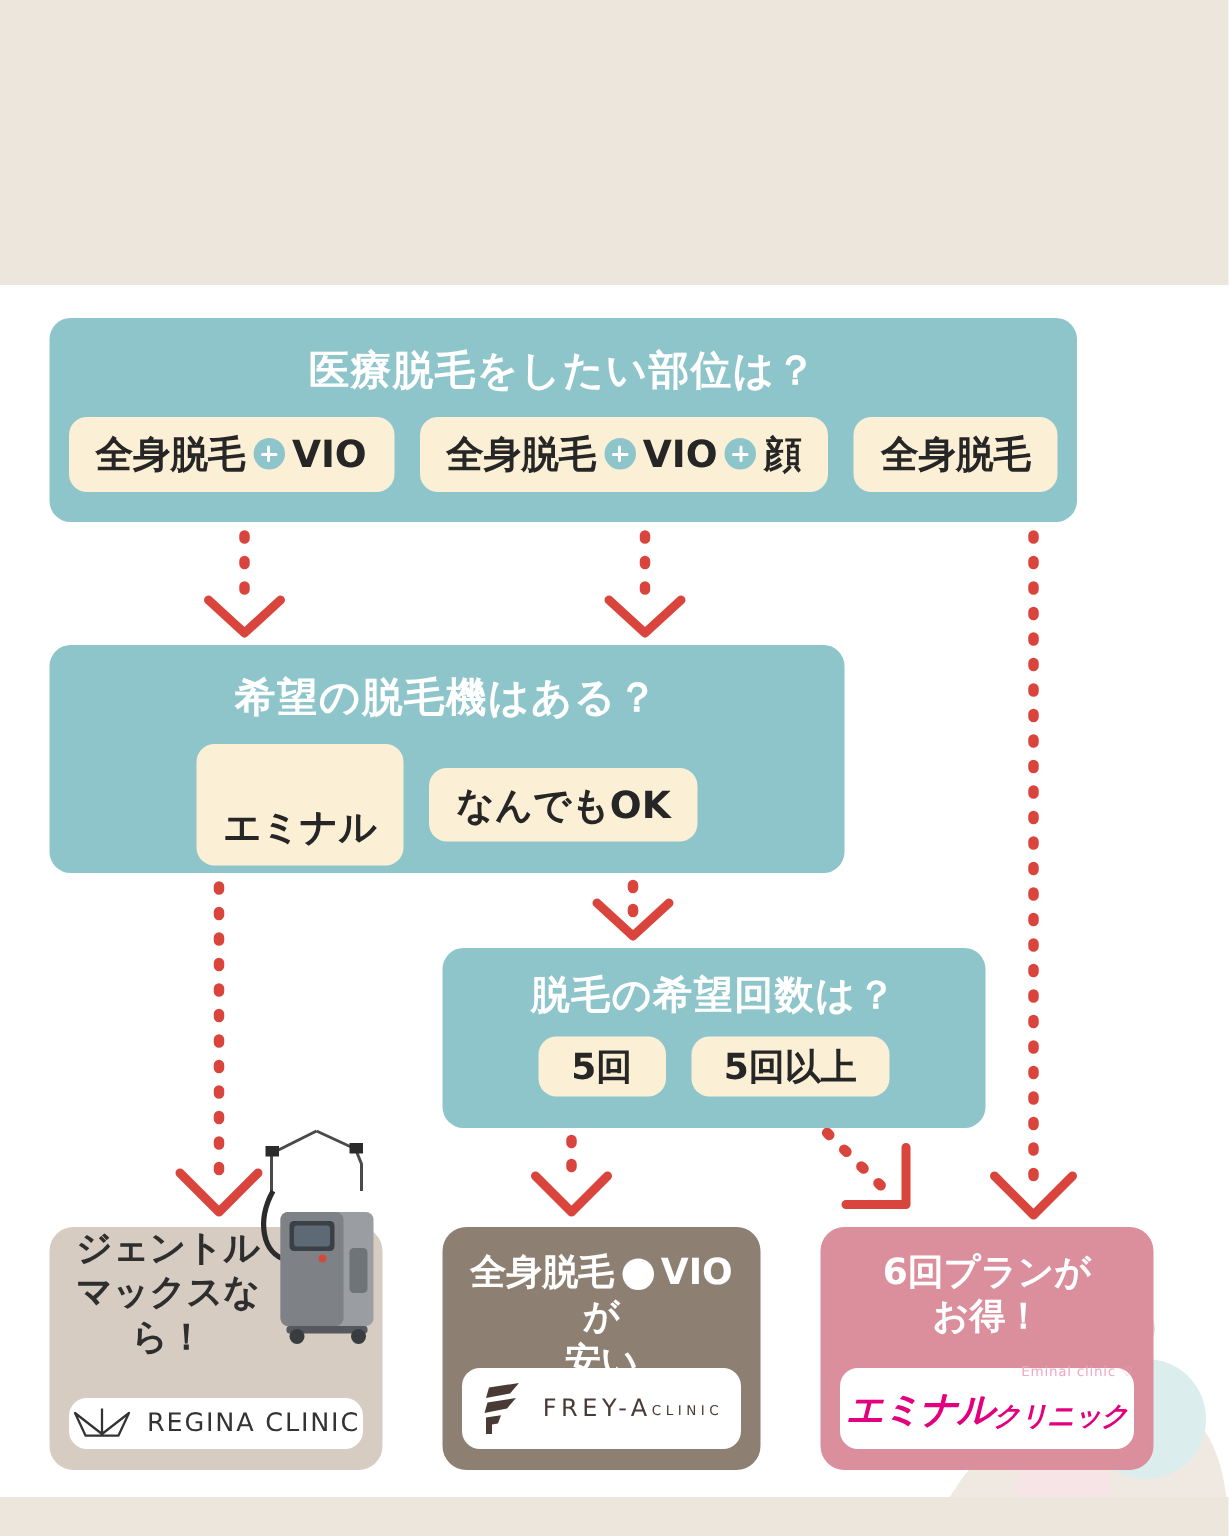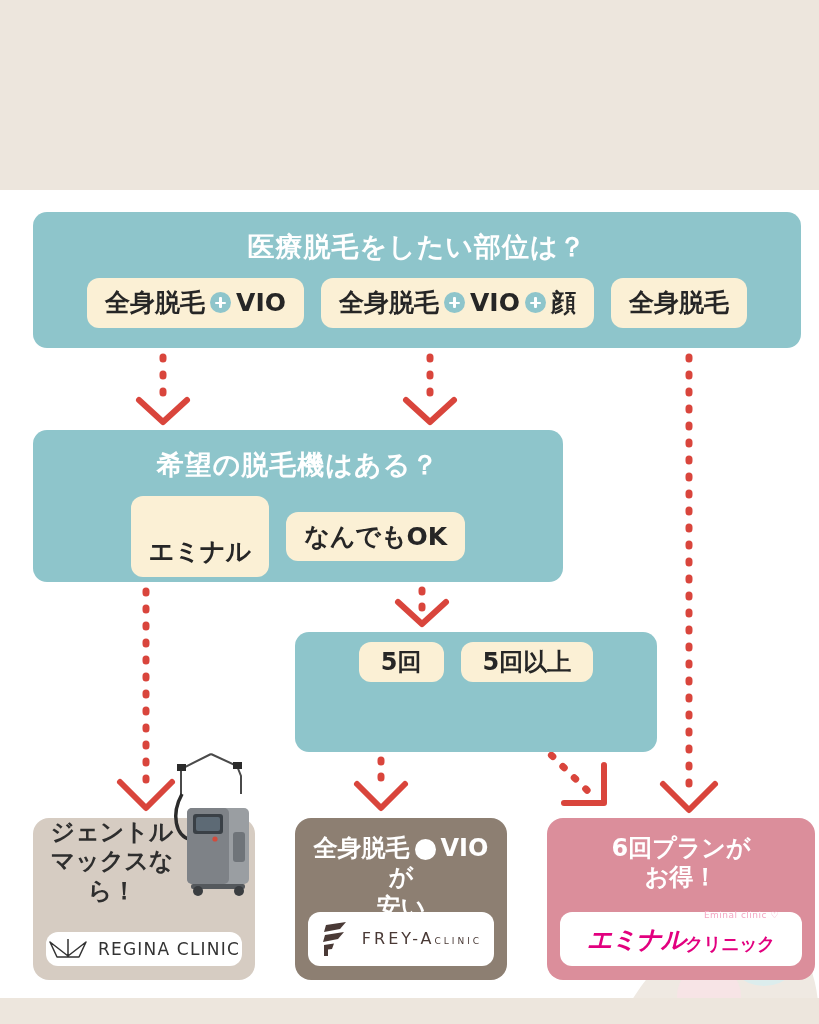--- a/index.html
+++ b/index.html
@@ -66,21 +66,21 @@
     background:#8EC5CB; position:relative; margin:0 5px; vertical-align:middle;
     flex:0 0 auto;
   }
   .plus::before, .plus::after {
     content:""; position:absolute; background:#FFFFFF; border-radius:1px;
   }
   .plus::before { left:5px; top:9.5px; width:11px; height:2.4px; }
   .plus::after  { top:5px; left:9.3px; height:11px; width:2.4px; }
 
   
-  #q1 { left:33px; top:212px; width:768px; height:136px; }
+  #q1 { left:33px; top:212px; width:685px; height:136px; }
   
   #q2 { left:33px; top:430px; width:530px; height:152px; }
   
   #q3 { left:295px; top:632px; width:362px; height:120px; }
   #q3 .qtitle { font-size:26px; padding-top:14px; }
   #q3 .chips { margin-top:10px; }
   #q3 .chip { font-size:24px; padding:6px 22px; }
 
   
   .card { position:absolute; border-radius:16px; z-index:3; overflow:visible; }
@@ -99,25 +99,25 @@
   .regina-text { font-size:17px; letter-spacing:1.2px; color:#333; font-weight:400; }
   .machine { position:absolute; right:-8px; top:-82px; width:112px; height:160px; z-index:4; }
 
   #card2 { left:295px; top:818px; width:212px; height:162px; background:#8D7F72; }
   #card2 .card-title { color:#FFFFFF; font-size:24px; padding:16px 10px 0; }
   .freya-wrap { display:flex; align-items:center; gap:12px; }
   .freya-text { display:flex; flex-direction:row; align-items:center; line-height:1; }
   .freya-main { font-size:16px; letter-spacing:3px; color:#4A3A36; font-weight:500; }
   .freya-sub { font-size:9px; letter-spacing:3px; color:#4A3A36; margin-top:5px; }
 
-  #card3 { left:547px; top:818px; width:268px; height:162px; background:#DB8E9B; }
+  #card3 { left:547px; top:818px; width:222px; height:162px; background:#DB8E9B; }
   #card3 .card-title { color:#FFFFFF; font-size:24px; padding:16px 10px 0; }
   .eminal-wrap { position:relative; display:flex; align-items:flex-end; }
   .eminal-a { font-size:25px; font-weight:700; color:#E2007F; letter-spacing:-1px; font-style:italic; }
-  .eminal-b { font-size:18px; font-weight:700; color:#E2007F; letter-spacing:-0.5px; }
+  .eminal-b { font-size:18px; font-weight:700; color:#E2007F; letter-spacing:-0.5px; font-style:italic; }
   .eminal-sup {
     position:absolute; right:-4px; top:-13px; font-size:9px; color:#F4A7C3;
     letter-spacing:0.5px; white-space:nowrap;
   }
   .bottom-strip { position:absolute; left:0; bottom:0; width:819px; height:26px; background:#EDE6DD; z-index:1; }
 </style>
 </head>
 <body>
 
 <svg class="blobs" viewBox="0 0 260 200">
@@ -213,20 +213,21 @@
         <span>エミナル</span>
       </span>
     </div>
     <div class="chip">
       <span>なんでもOK</span>
     </div>
   </div>
 </div>
 
 <div class="qblock" id="q3">
+  <div class="qtitle">脱毛の希望回数は？</div>
   <div class="chips">
     <div class="chip">
       <span>5回</span>
     </div>
     <div class="chip">
       <span>5回以上</span>
     </div>
   </div>
 </div>
 

